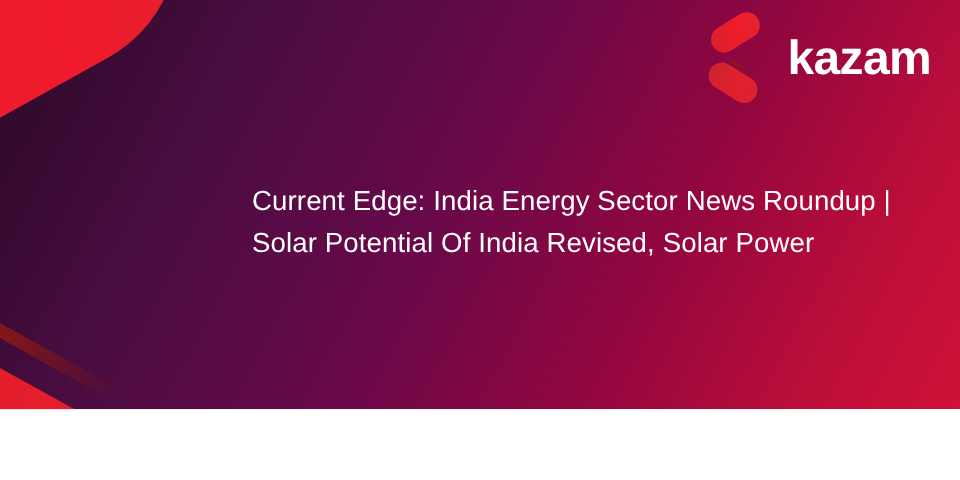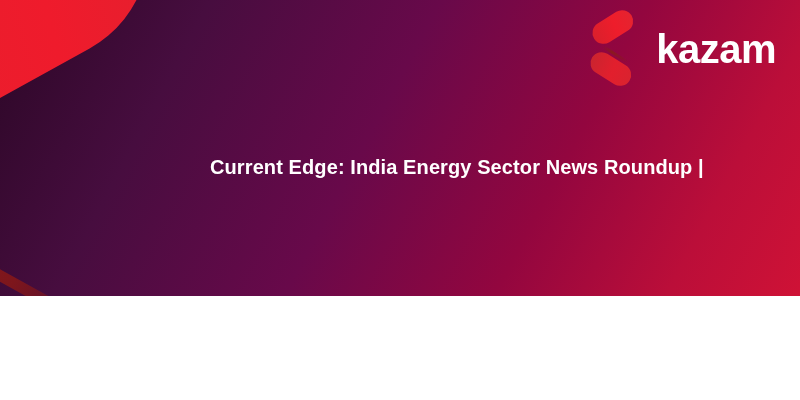--- a/index.html
+++ b/index.html
@@ -4,21 +4,21 @@
 <style>
   html, body {
     margin: 0;
     padding: 0;
     background: #ffffff;
   }
 
   .banner {
     position: relative;
     width: 800px;
-    height: 296px;
+    height: 341px;
     overflow: hidden;
     font-family: "Liberation Sans", sans-serif;
     background: #0369a1;
   }
 
   
   .bg-base {
     position: absolute;
     inset: 0;
     background: linear-gradient(118deg,
@@ -149,22 +149,22 @@
     white-space: nowrap;
   }
 
   
   .headline {
     position: absolute;
     left: 210px;
     top: 150px;
     width: 545px;
     color: #ffffff;
-    font-size: 20px;
-    font-weight: 700;
+    font-size: 23px;
+    font-weight: 400;
     line-height: 35px;
     letter-spacing: 0.1px;
   }
   .headline .line {
     display: block;
     white-space: nowrap;
   }
 </style>
 </head>
 <body>
@@ -185,15 +185,16 @@
     <div class="logo-mark">
       <div class="lbar lbar-top"></div>
       <div class="lbar lbar-bottom"></div>
       <div class="lseam"></div>
     </div>
     <div class="logo-word">kazam</div>
   </div>
 
   <div class="headline">
     <span class="line">Current Edge: India Energy Sector News Roundup |</span>
+    <span class="line">Solar Potential Of India Revised, Solar Power</span>
   </div>
 
 </div>
 
 </body></html>

